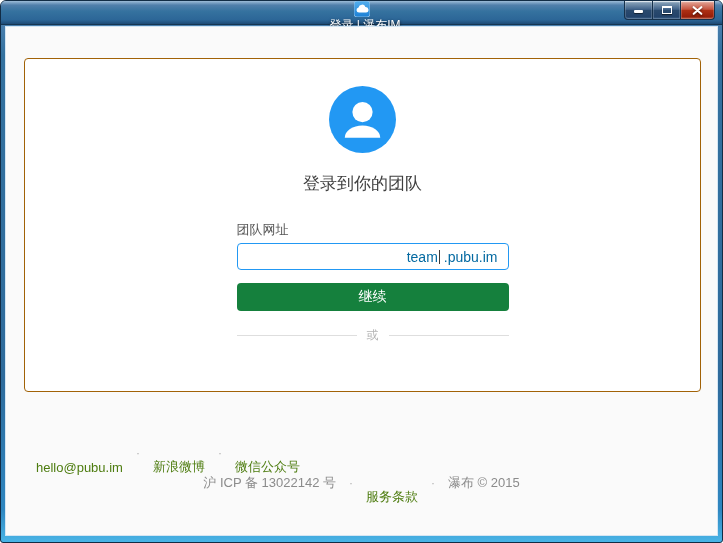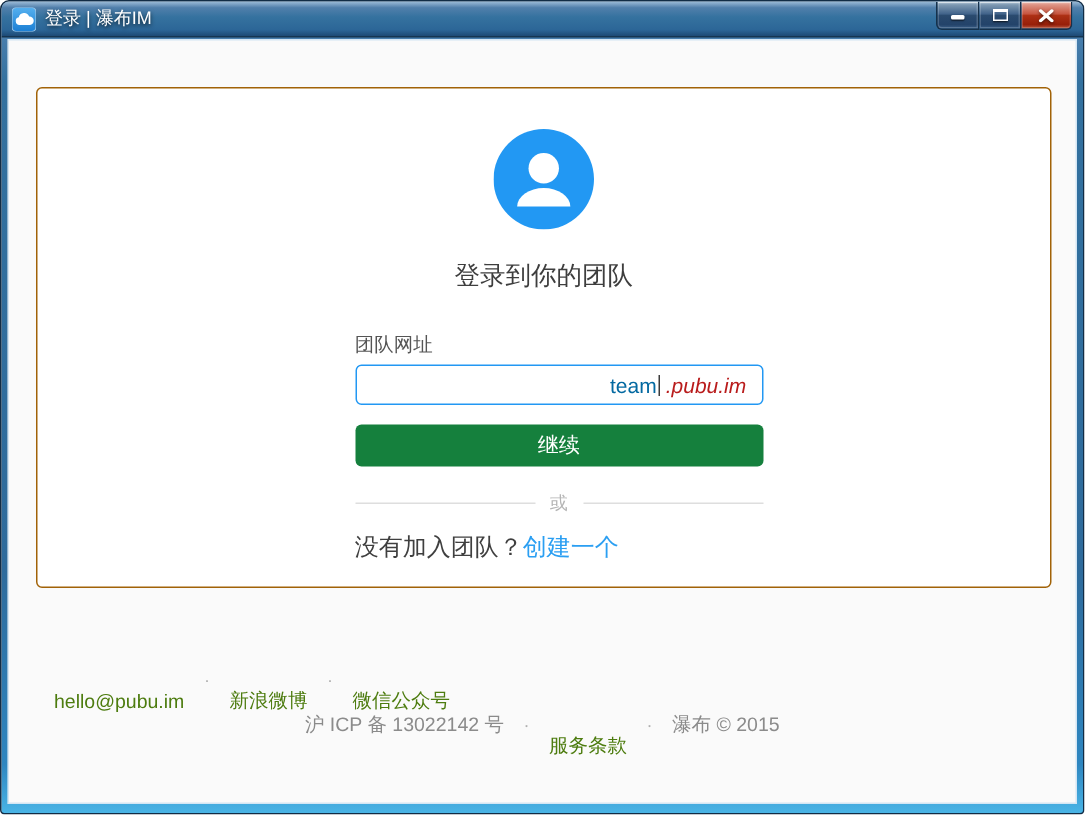--- a/index.html
+++ b/index.html
@@ -11,21 +11,21 @@
     position:relative; width:723px; height:543px;
     background:linear-gradient(180deg,#7fa8cc 0%,#4a7fae 4%,#33719f 10%,#2e6b9c 70%,#2e86c0 94%,#49b4e6 100%);
     border:1px solid #122c45;
     border-radius:6px 6px 3px 3px;
     overflow:hidden;
   }
   .titlebar {
     position:absolute; top:0; left:0; right:0; height:24px;
     background:linear-gradient(180deg,#9dbcd8 0%,#517fab 18%,#35729f 45%,#2c6697 82%,#1d4a75 100%);
     border-bottom:1px solid #153551;
-    display:flex; align-items:center; padding-left:7px;
+    display:flex; align-items:center; padding-left:7px;flex-direction:column;
   }
   .app-icon { width:16px; height:16px; margin-right:6px; flex:0 0 auto; }
   .window-title { color:#fff; font-size:12px; text-shadow:0 1px 3px rgba(0,0,0,.75); white-space:nowrap; }
 
   .caption-group { position:absolute; top:0; right:7px; display:flex; height:19px; }
   .cap-btn {
     height:19px; border:1px solid #16314b; border-top:none;
     display:flex; align-items:center; justify-content:center;
     box-shadow:inset 0 1px 0 rgba(255,255,255,.45), inset 0 0 0 1px rgba(255,255,255,.18);
     cursor:default;
@@ -58,21 +58,21 @@
   .form-col { width:272px; display:flex; flex-direction:column;margin-left:20px; }
   .field-label { margin-top:26px; font-size:13px; color:#555; }
   .url-input {
     margin-top:4px; height:27px; background:#fff;
     border:1px solid #2298f3; border-radius:4px;
     display:flex; align-items:center; justify-content:flex-end;
     padding:0 10px; font-size:14px; cursor:text;
   }
   .url-input .ph { color:#0369a1; }
   .url-input .caret { width:1px; height:14px; background:#3c3c3c; margin-left:1px; }
-  .url-input .suffix { color:#b91c1c; margin-left:4px;font-style:italic; }
+  .url-input .suffix { color:#0369a1; margin-left:4px; }
   .continue-btn {
     margin-top:13px; height:28px; width:100%;
     background:#15803d; border:none; border-radius:4px;
     color:#fff; font-size:14px; font-family:Liberation Sans, sans-serif; cursor:pointer;
   }
   .divider { margin-top:17px; display:flex; align-items:center; width:100%; height:15px; }
   .divider .line { flex:1; height:1px; background:#dedede; }
   .divider .or { color:#b5b5b5; font-size:12px; padding:0 10px; }
   .signup { margin-top:12px; font-size:16px; color:#3f3f3f; }
   .signup a { color:#2b9ff2; text-decoration:none; cursor:pointer; }
@@ -143,23 +143,20 @@
           <span class="ph">team</span>
           <span class="caret"></span>
           <span class="suffix">.pubu.im</span>
         </div>
         <button class="continue-btn">继续</button>
         <div class="divider">
           <span class="line"></span>
           <span class="or">或</span>
           <span class="line"></span>
         </div>
-        <div class="signup">
-          <span>没有加入团队？</span><a>创建一个</a>
-        </div>
       </div>
     </div>
 
     <div class="footer-line1">
       <a>hello@pubu.im</a>
       <span class="sep">·</span>
       <a>新浪微博</a>
       <span class="sep">·</span>
       <a>微信公众号</a>
     </div>

